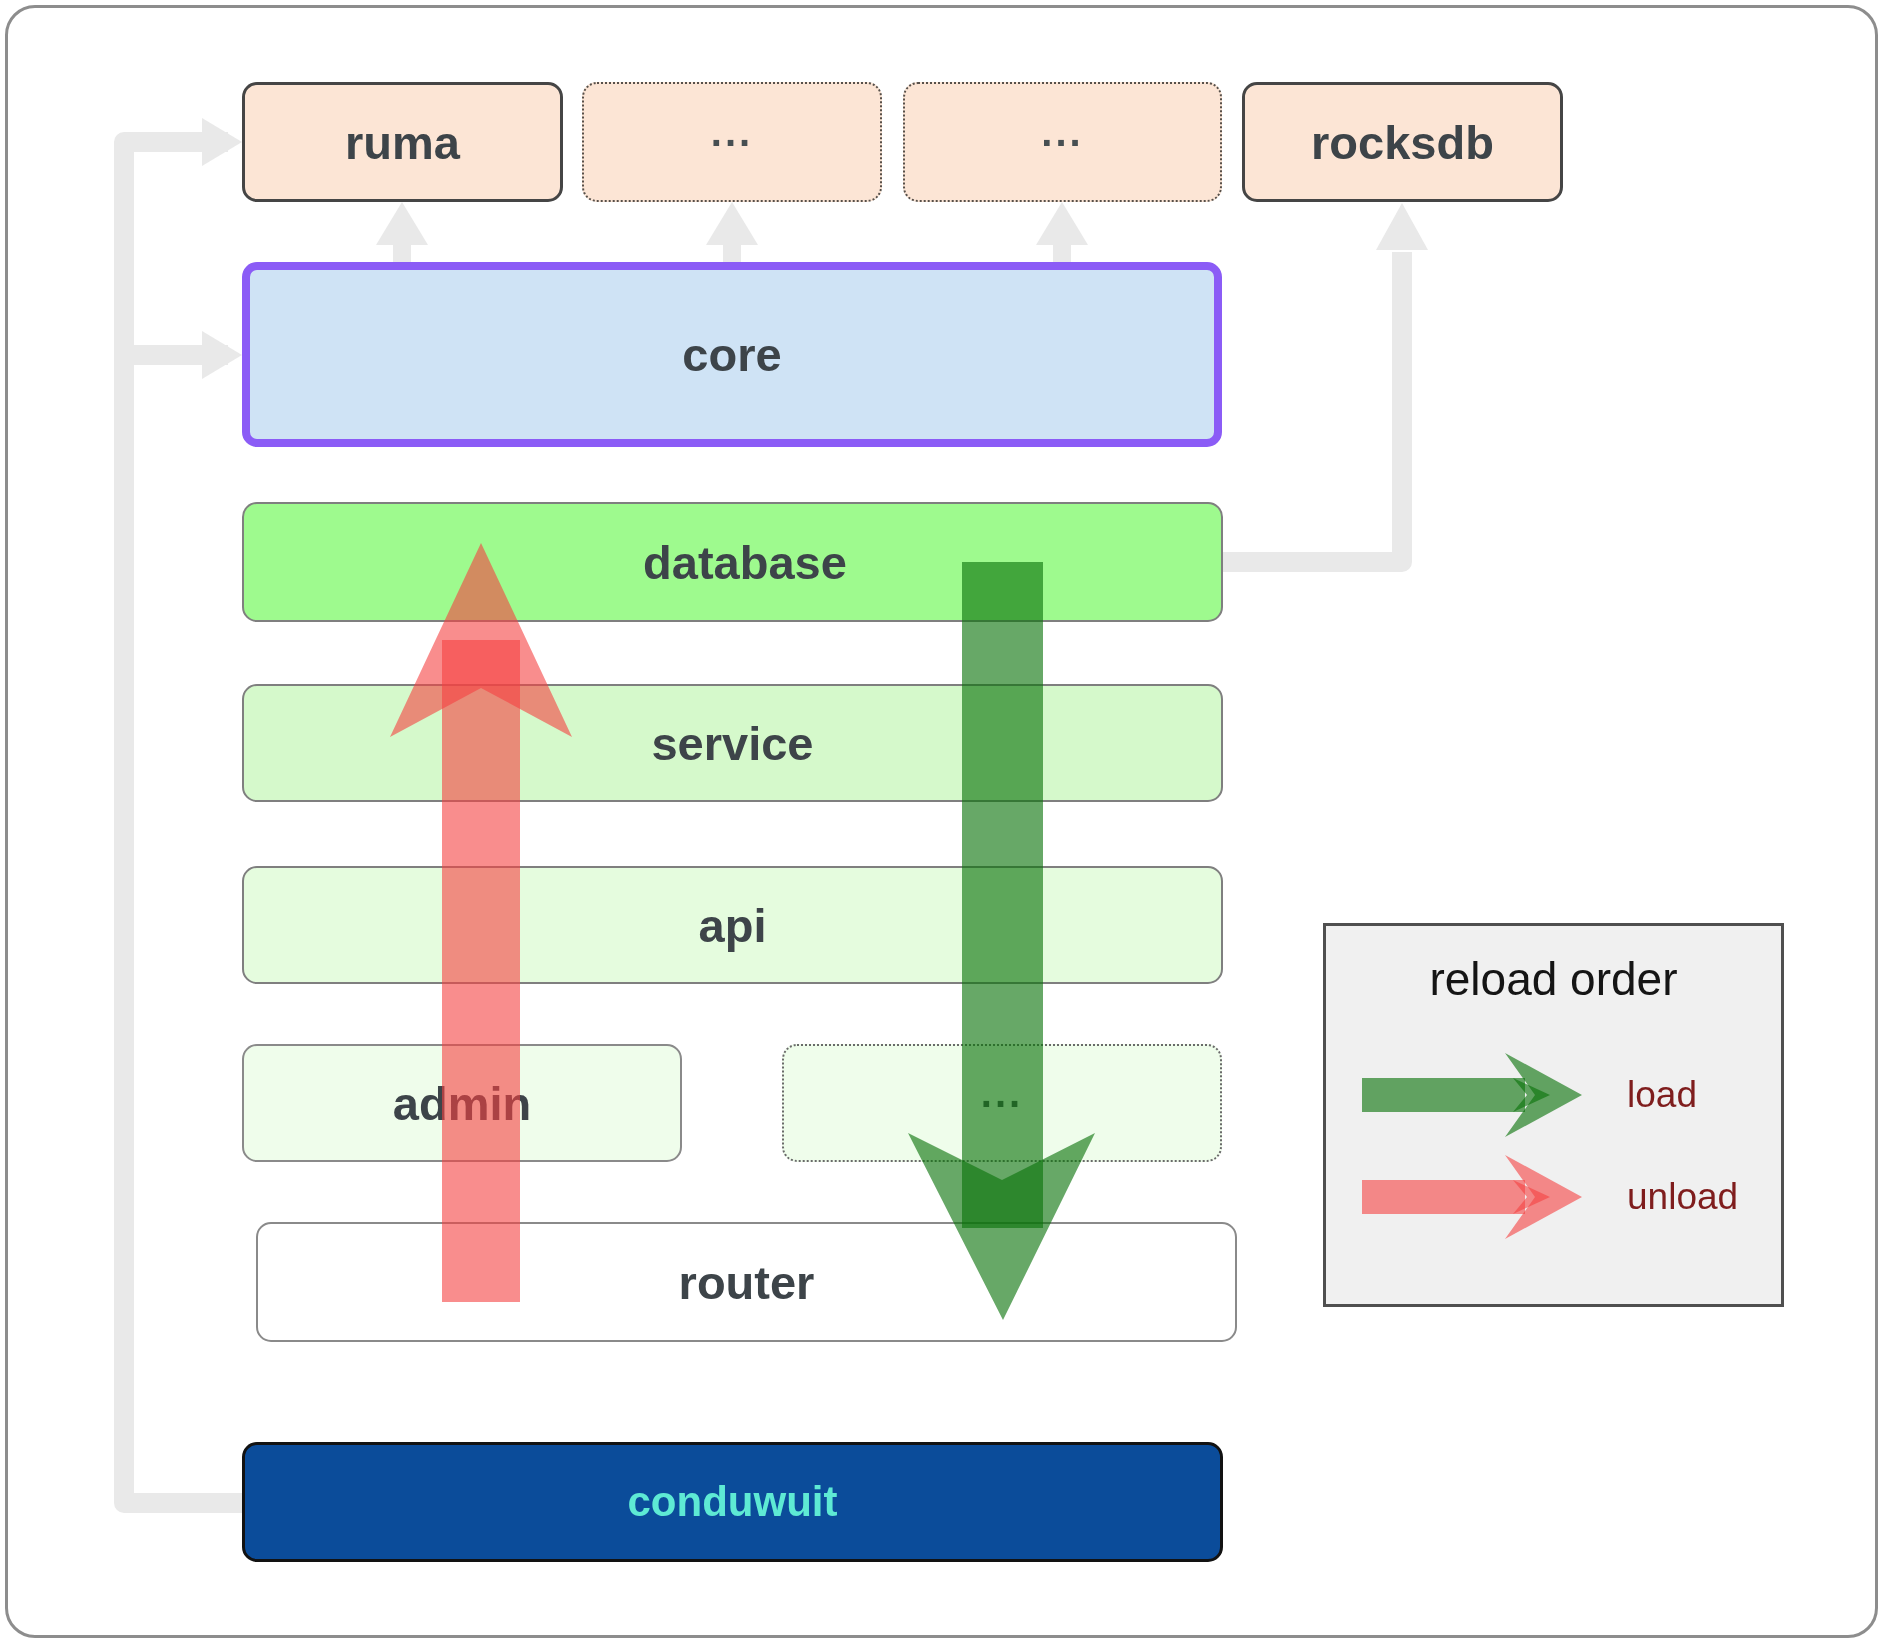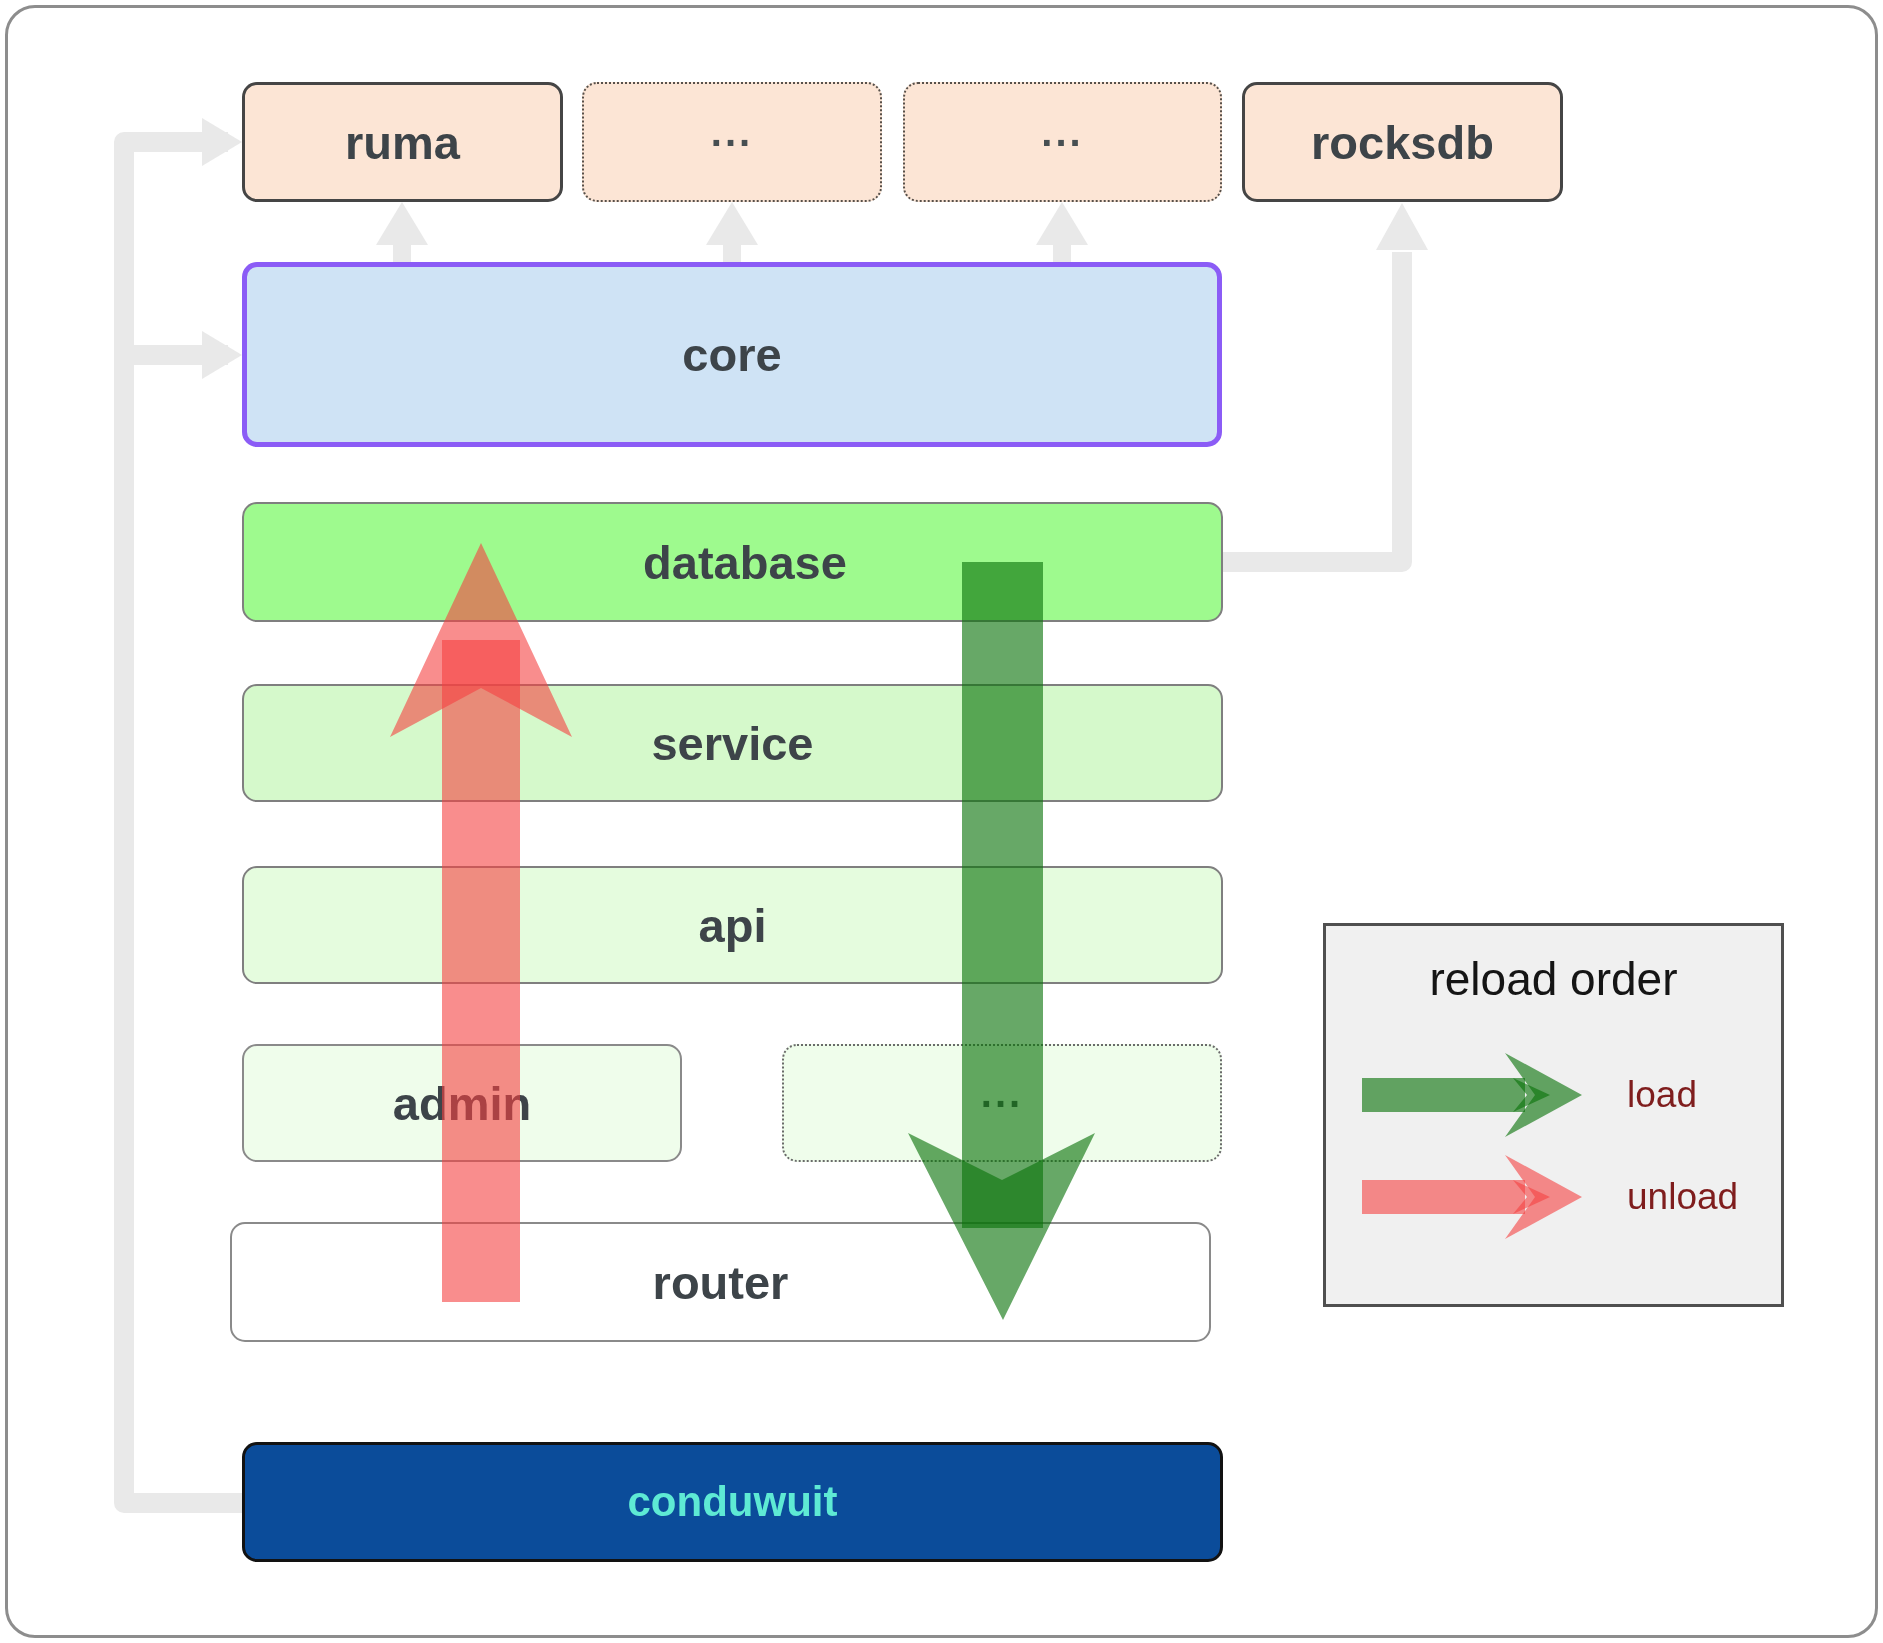--- a/index.html
+++ b/index.html
@@ -18,21 +18,21 @@
   .gray-head{fill:var(--connector-gray);}
 
   .load-fill{fill:var(--load-green);}
   .unload-fill{fill:var(--unload-red);}
 
   .box{position:absolute;display:flex;align-items:center;justify-content:center;
        box-sizing:border-box;border-radius:15px;font-size:47px;font-weight:600;
        color:var(--text);z-index:2;}
   .peach{background:var(--module-peach);border:3px solid #454545;}
   .peach.dashed{border:2px dotted #57504a;}
-  .blue{background:var(--core-blue);border:5px solid #8b5cf6;}
+  .blue{background:var(--core-blue);border:8px solid #8b5cf6;}
   .db{background:var(--database-green);border:2px solid #7f7f7f;padding-left:25px;}
   .svc{background:var(--service-green);border:2px solid #7f7f7f;}
   .api{background:var(--api-green);border:2px solid #7f7f7f;}
   .adm{background:var(--admin-green);border:2px solid #8a8a8a;}
   .adm.dashed{border:2px dotted #6a6a6a;}
   .rtr{background:var(--router-white);border:2px solid #8a8a8a;}
   .app{background:var(--conduwuit-blue);border:3px solid #121212;color:#5eead4;
        font-size:42px;font-weight:700;}
   .dots{font-size:40px;font-weight:700;letter-spacing:3px;color:#474f52;}
   .dots span{transform:translateY(-10px);display:inline-block;}
@@ -88,21 +88,21 @@
 <div class="box svc" style="left:242px;top:684px;width:981px;height:118px;">service</div>
 
 <div class="box api" style="left:242px;top:866px;width:981px;height:118px;">api</div>
 
 <div class="box adm" style="left:242px;top:1044px;width:440px;height:118px;">admin</div>
 
 <div class="box adm dashed dots" style="left:782px;top:1044px;width:440px;height:118px;">
   <span>...</span>
 </div>
 
-<div class="box rtr" style="left:230px;top:1222px;width:981px;height:120px;">router</div>
+<div class="box rtr" style="left:256px;top:1222px;width:981px;height:120px;">router</div>
 
 <div class="box app" style="left:242px;top:1442px;width:981px;height:120px;">conduwuit</div>
 
 <div class="legend"></div>
 <div class="legend-title">reload order</div>
 <div class="legend-label load">load</div>
 <div class="legend-label unload">unload</div>
 
 <svg id="flows" class="layer">
 

